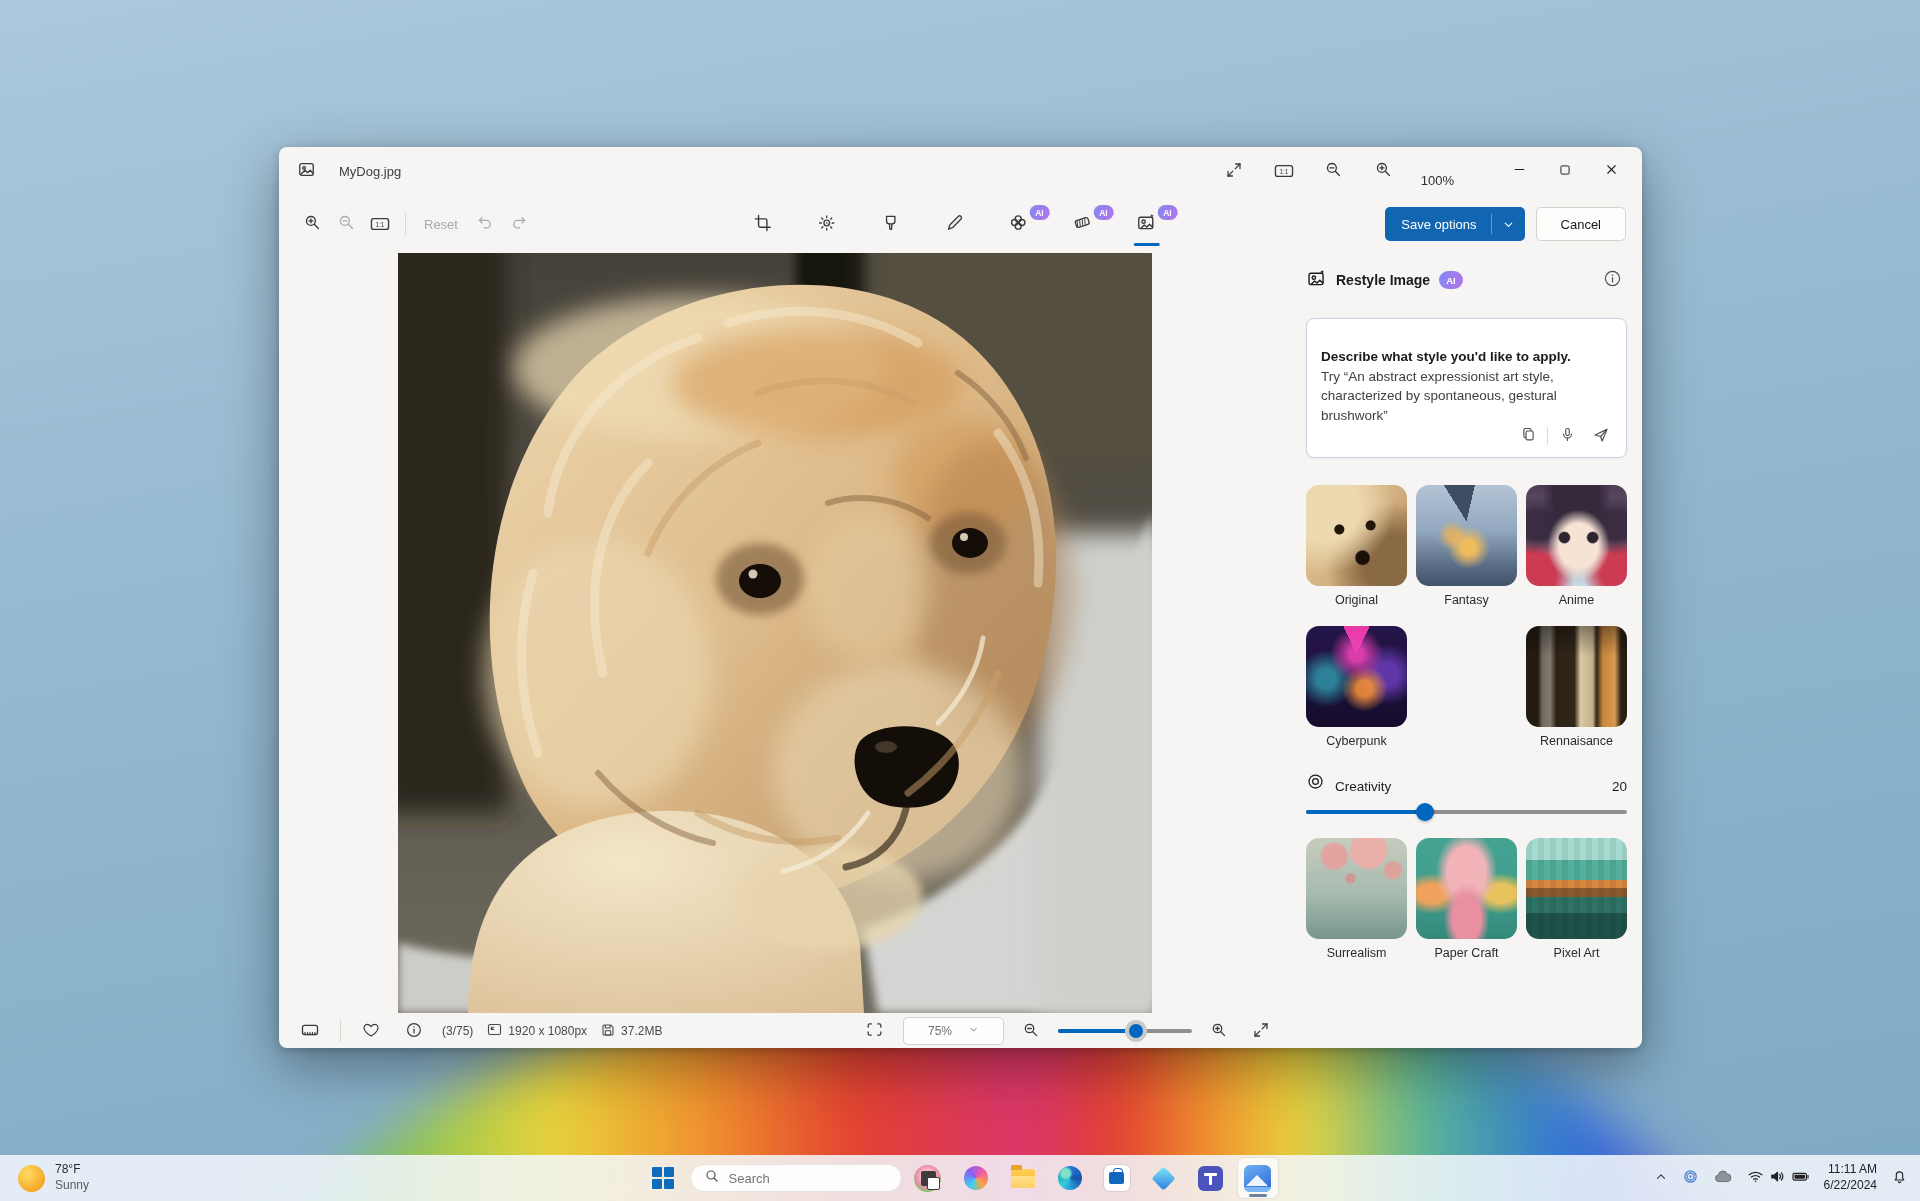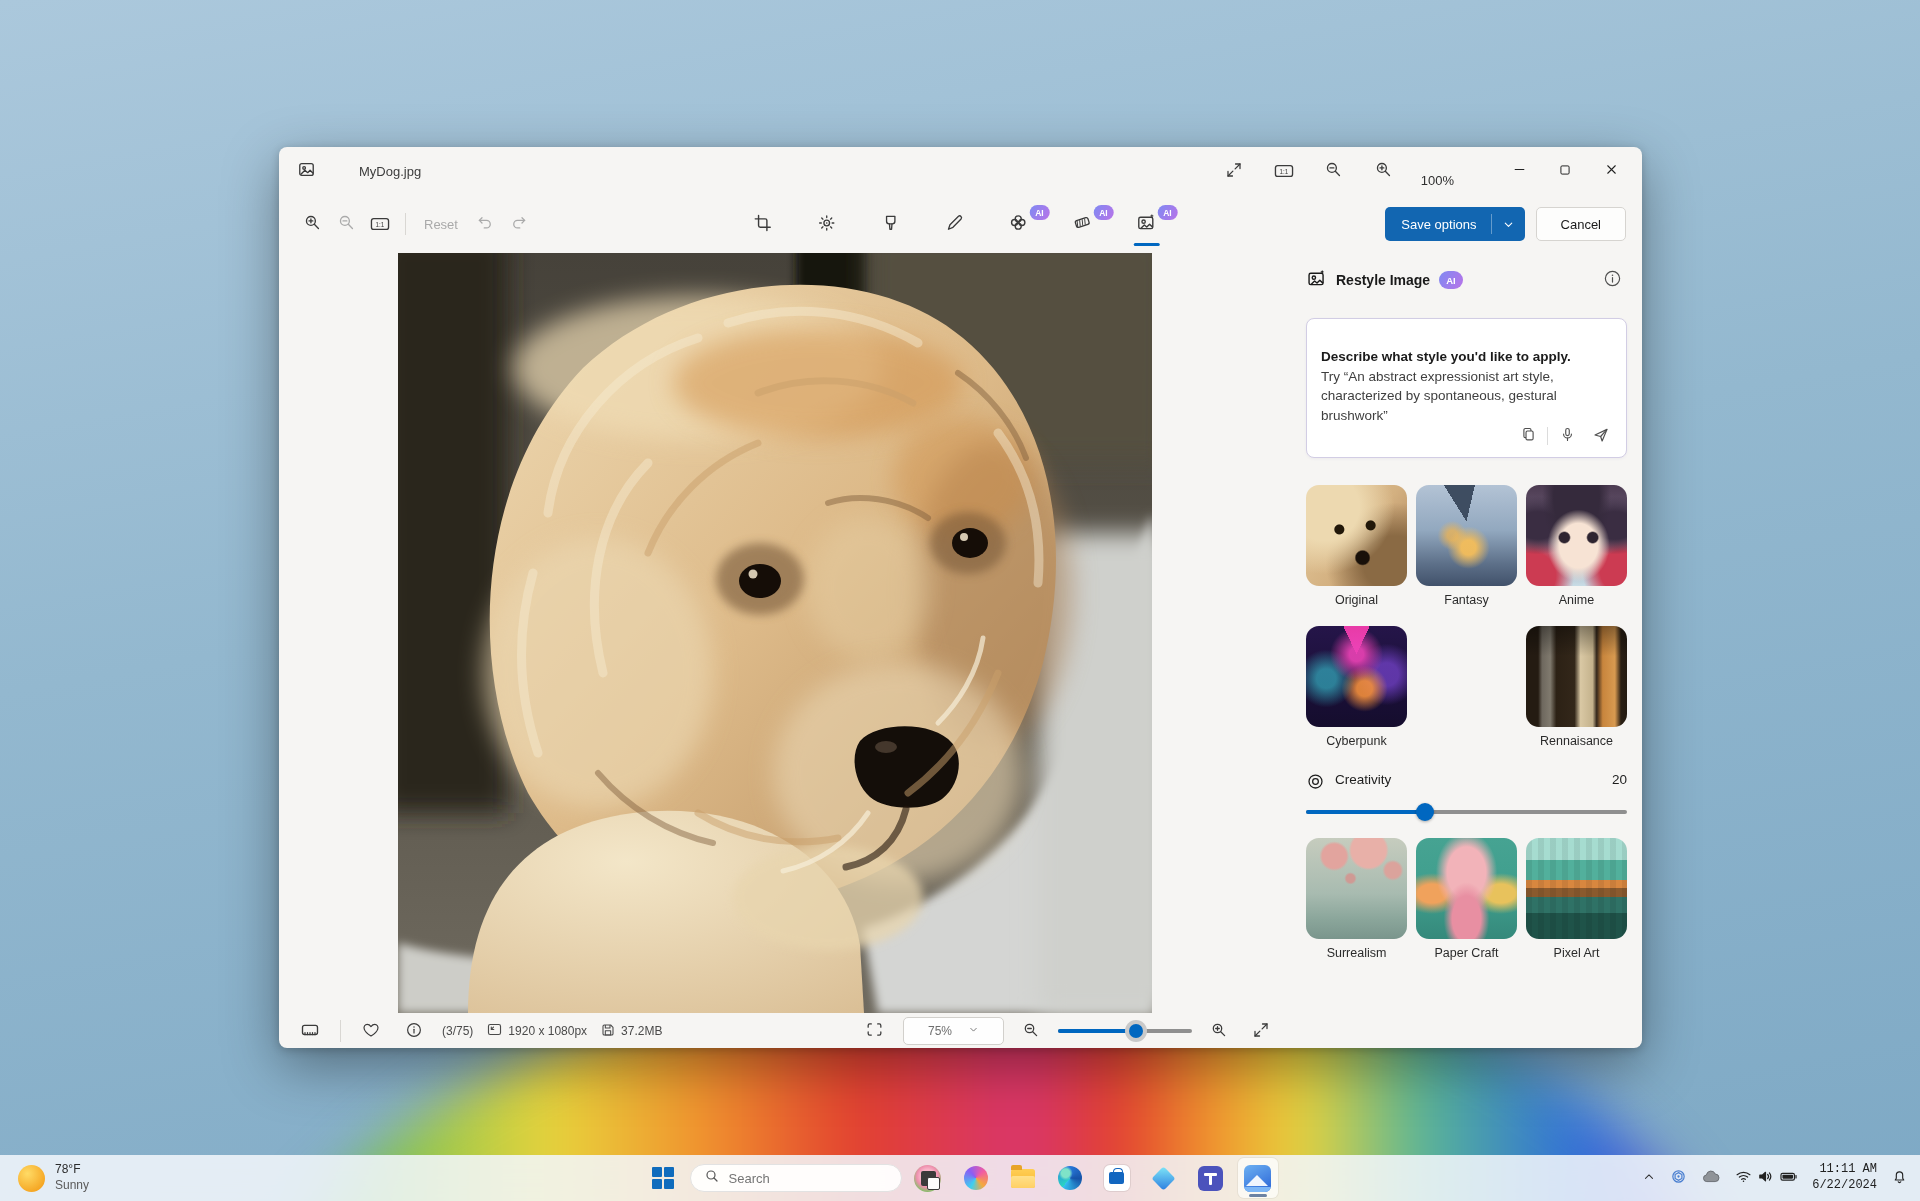--- a/index.html
+++ b/index.html
@@ -15,21 +15,21 @@
       #e2402f 41%,#d8356e 52%,#e2402f 58%,#f0922e 64%,#e8d43c 70%,#58b598 78%,
       #2f6fd8 88%,#7a3bd0 100%);
     filter:blur(26px); }
 
   
   .window { position:absolute; left:279px; top:147px; width:1363px; height:901px;
     background:#f6f5f3; border-radius:8px; overflow:hidden; display:flex; flex-direction:column;
     box-shadow:0 18px 55px rgba(0,0,0,.38), 0 2px 10px rgba(0,0,0,.2); }
 
   .titlebar { height:48px; display:flex; align-items:center; padding:0 8px 0 10px; flex:none; }
-  .tb-title { font-size:13px; color:#3d3d3d; margin-left:36px; }
+  .tb-title { font-size:13px; color:#3d3d3d; margin-left:16px; }
   .spacer { flex:1; }
   .view-ctls { display:flex; align-items:flex-end; gap:16px; margin-right:42px; }
   .zoom-label { font-size:13px; color:#2f2f2f; margin-left:4px; }
   .win-ctls { display:flex; }
   .win-btn { width:46px; height:34px; border:none; background:transparent; color:#222;
     display:flex; align-items:center; justify-content:center; border-radius:4px; }
 
   .icon-btn { width:34px; height:34px; border:none; background:transparent; color:#3b3b3b;
     border-radius:5px; display:flex; align-items:center; justify-content:center; flex:none; }
   .icon-btn.disabled { color:#aaa; }
@@ -154,21 +154,21 @@
     radial-gradient(ellipse at 50% 80%, #e88fa2 0 20%, rgba(0,0,0,0) 32%),
     radial-gradient(ellipse at 50% 34%, #f2b3b9 0 27%, rgba(0,0,0,0) 43%),
     radial-gradient(ellipse at 16% 55%, #f0a25c 0 12%, rgba(0,0,0,0) 26%),
     radial-gradient(ellipse at 84% 55%, #e8c25c 0 12%, rgba(0,0,0,0) 26%),
     linear-gradient(180deg,#46a392 0%,#3f9e8d 55%,#35897b 100%); }
   .th-pixel { background:
     repeating-linear-gradient(90deg, rgba(0,0,0,.07) 0 6px, rgba(0,0,0,0) 6px 12px),
     linear-gradient(180deg,#a6dcd0 0% 22%,#52b09c 22% 42%,#d8873f 42% 50%,#8a5a2e 50% 58%,
       #2f7266 58% 74%,#1f5349 74% 100%); }
 
-  .creativity-row { margin-top:24px; display:flex; align-items:flex-start; gap:10px;
+  .creativity-row { margin-top:24px; display:flex; align-items:flex-end; gap:10px;
     font-size:13.5px; color:#1d1d1d; }
   .creativity-val { margin-left:auto; font-size:13.5px; color:#1d1d1d; }
   .pslider { position:relative; height:18px; margin-top:9px; }
   .pslider .track { position:absolute; top:7px; left:0; right:0; height:4px; border-radius:2px; background:#8f8f8f; }
   .pslider .fill { position:absolute; top:7px; left:0; width:37%; height:4px; border-radius:2px; background:#0067c0; }
   .pslider .thumb { position:absolute; top:0; left:calc(37% - 9px); width:18px; height:18px;
     border-radius:50%; background:#0067c0; box-shadow:0 1px 3px rgba(0,0,0,.3); }
 
   .seg-row { margin-top:22px; display:flex; gap:14px; }
   .seg-btn { flex:1; height:35px; border:1px solid #d7d5d1; border-radius:5px; background:#fdfdfc;
@@ -853,21 +853,21 @@
             </svg>
         </span>
         <span>
           <svg width="19" height="19" viewBox="0 0 24 24" fill="none" stroke="#222" stroke-width="1.5">
               <rect x="2.5" y="8" width="17" height="8.5" rx="2"></rect>
               <rect x="4.3" y="9.8" width="13.4" height="4.9" rx="1" fill="#222" stroke="none"></rect>
               <path d="M21.5 10.8v3" stroke-linecap="round"></path>
             </svg>
         </span>
       </button>
-      <button class="clock" style="border:none;background:transparent;font-family:Liberation Mono, monospace">
+      <button class="clock" style="border:none;background:transparent;font-family:Liberation Sans, sans-serif">
         <div>11:11 AM</div>
         <div>6/22/2024</div>
       </button>
       <button class="tray-btn">
         <span>
           <svg width="17" height="17" viewBox="0 0 24 24" fill="none" stroke="#222" stroke-width="1.6" stroke-linecap="round" stroke-linejoin="round">
               <path d="M6 17h12l-1.5-2.5V10a4.5 4.5 0 0 0-9 0v4.5z"></path>
               <path d="M10.2 19.5a2 2 0 0 0 3.6 0"></path>
             </svg>
         </span>

